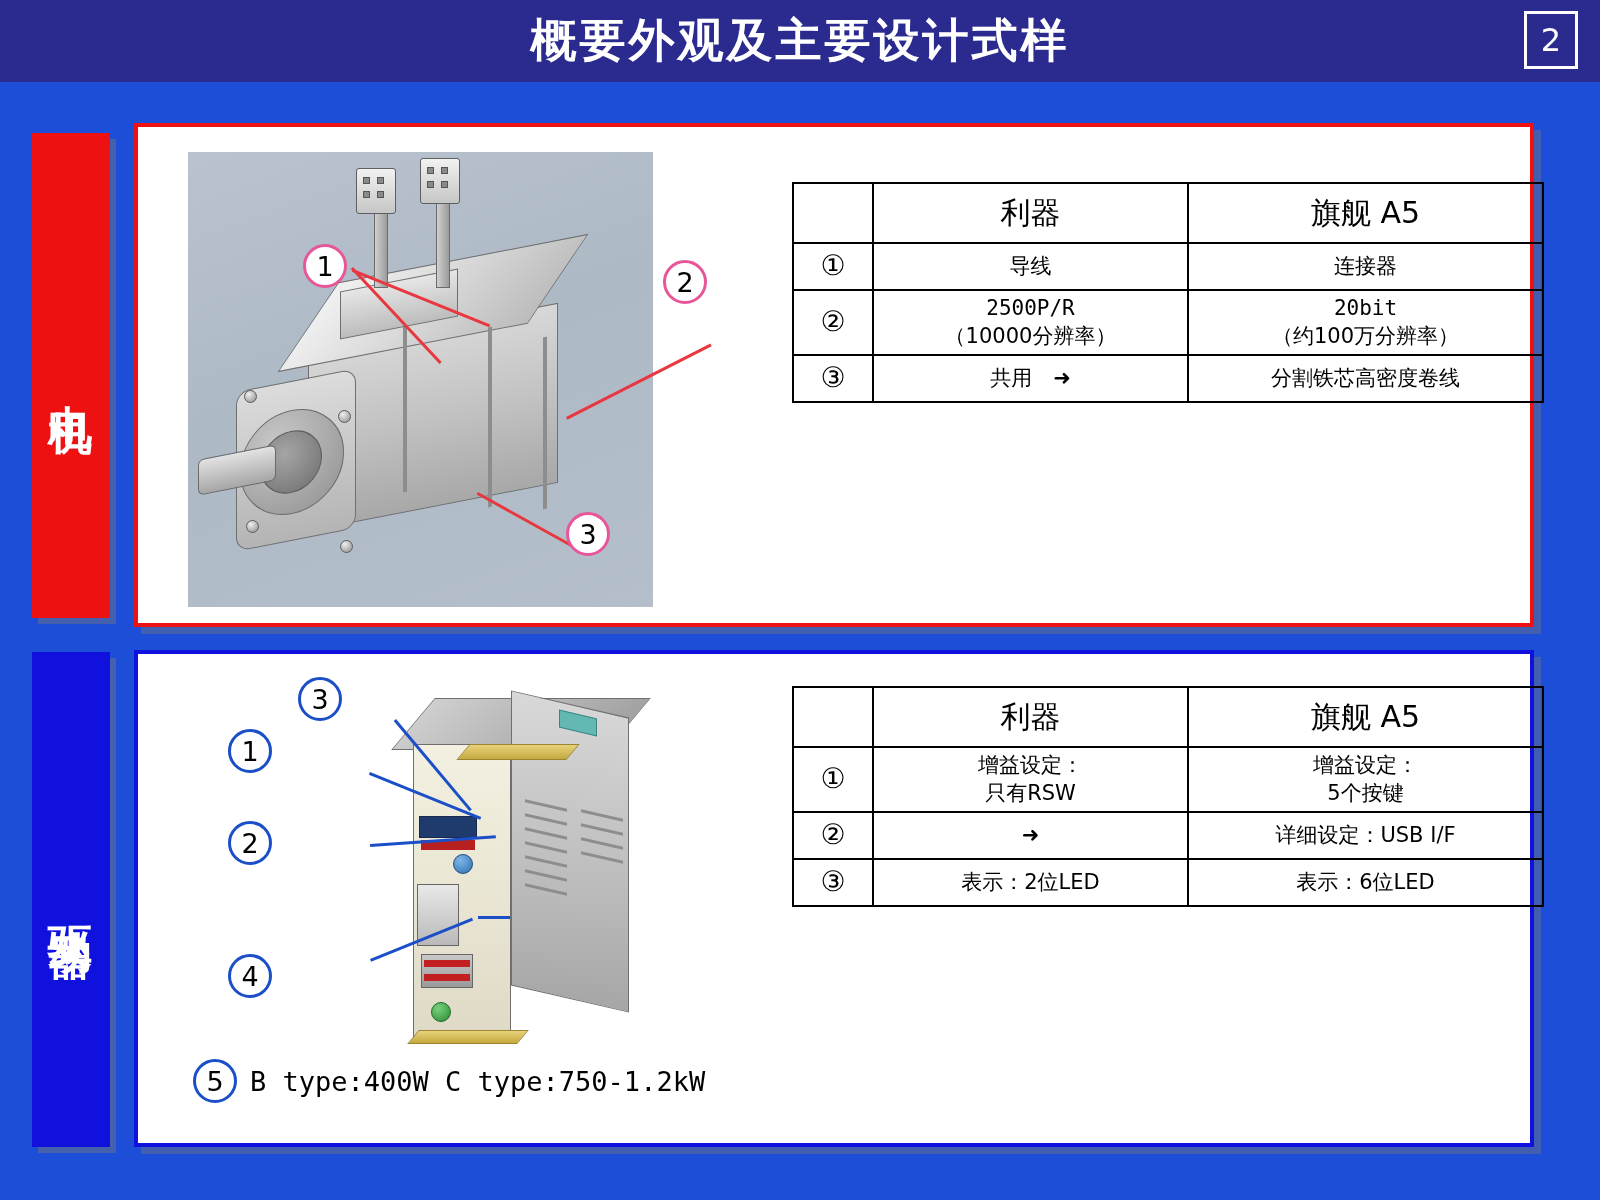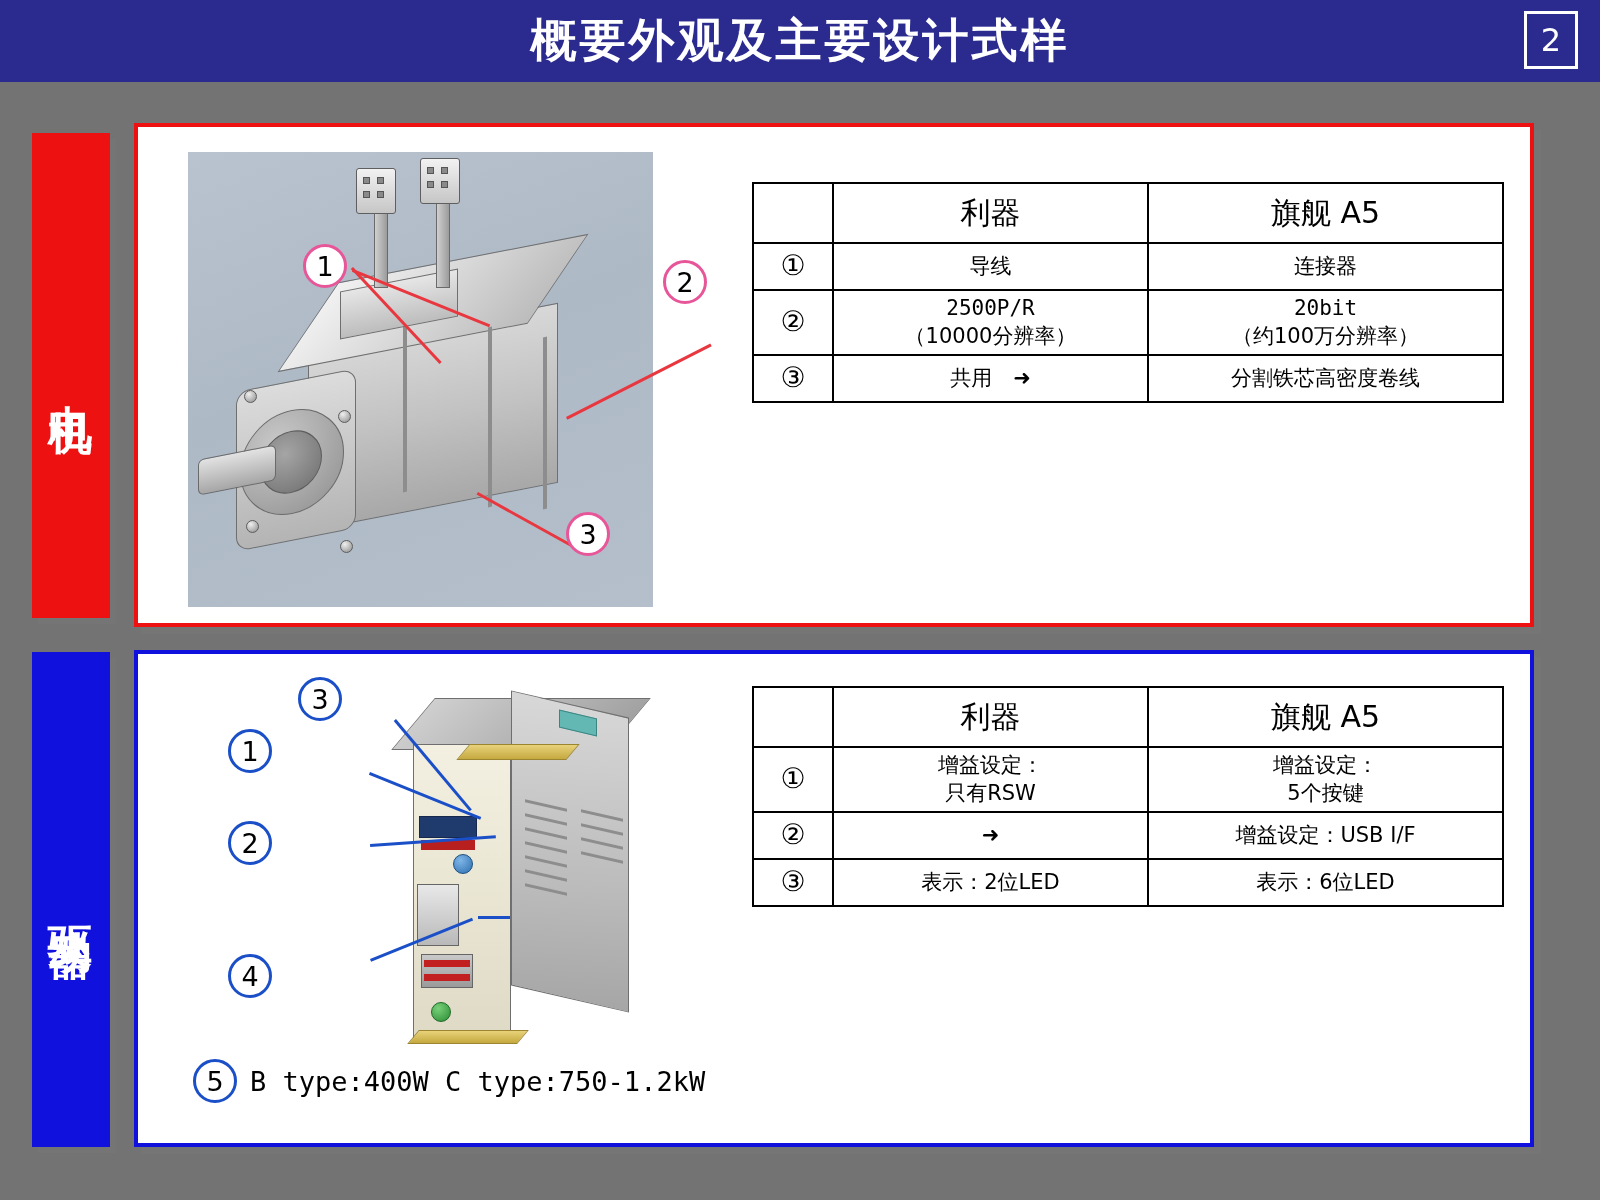--- a/index.html
+++ b/index.html
@@ -5,21 +5,21 @@
   * { box-sizing: border-box; margin: 0; padding: 0; }
   html, body {
     width: 1600px; height: 1200px;
     background: #ffffff;
     font-family: "Liberation Sans", sans-serif;
     overflow: hidden;
   }
   #page {
     position: relative;
     width: 1600px; height: 1200px;
-    background: #737373;
+    background: #1d4ed8;
   }
 
   
   .header {
     position: absolute; left: 0; top: 0;
     width: 1600px; height: 82px;
     background: #2a2a8f;
     display: flex; align-items: center; justify-content: center;
   }
   .header-title {
@@ -69,20 +69,21 @@
     border: 4px solid #1111dd;
     box-shadow: 7px 7px 0 rgba(120,120,120,0.4);
   }
 
   
   .spec-table {
     position: absolute;
     border-collapse: collapse;
     table-layout: fixed;
     font-family: "DejaVu Sans", sans-serif;
+    margin-left: 40px;
   }
   .spec-table td {
     border: 2px solid #000000;
     text-align: center;
     vertical-align: middle;
     font-size: 21px;
     color: #000000;
     padding: 4px 6px;
     line-height: 1.32;
   }
@@ -448,21 +449,21 @@
           <div>只有RSW</div>
         </td>
         <td class="col-b">
           <div>增益设定：</div>
           <div>5个按键</div>
         </td>
       </tr>
       <tr>
         <td class="idx">②</td>
         <td class="col-a arrow">➜</td>
-        <td class="col-b">增益设定：USB I/F</td>
+        <td class="col-b">详细设定：USB I/F</td>
       </tr>
       <tr>
         <td class="idx">③</td>
         <td class="col-a">表示：2位LED</td>
         <td class="col-b">表示：6位LED</td>
       </tr>
     </tbody>
       </table>
   </div>
 

